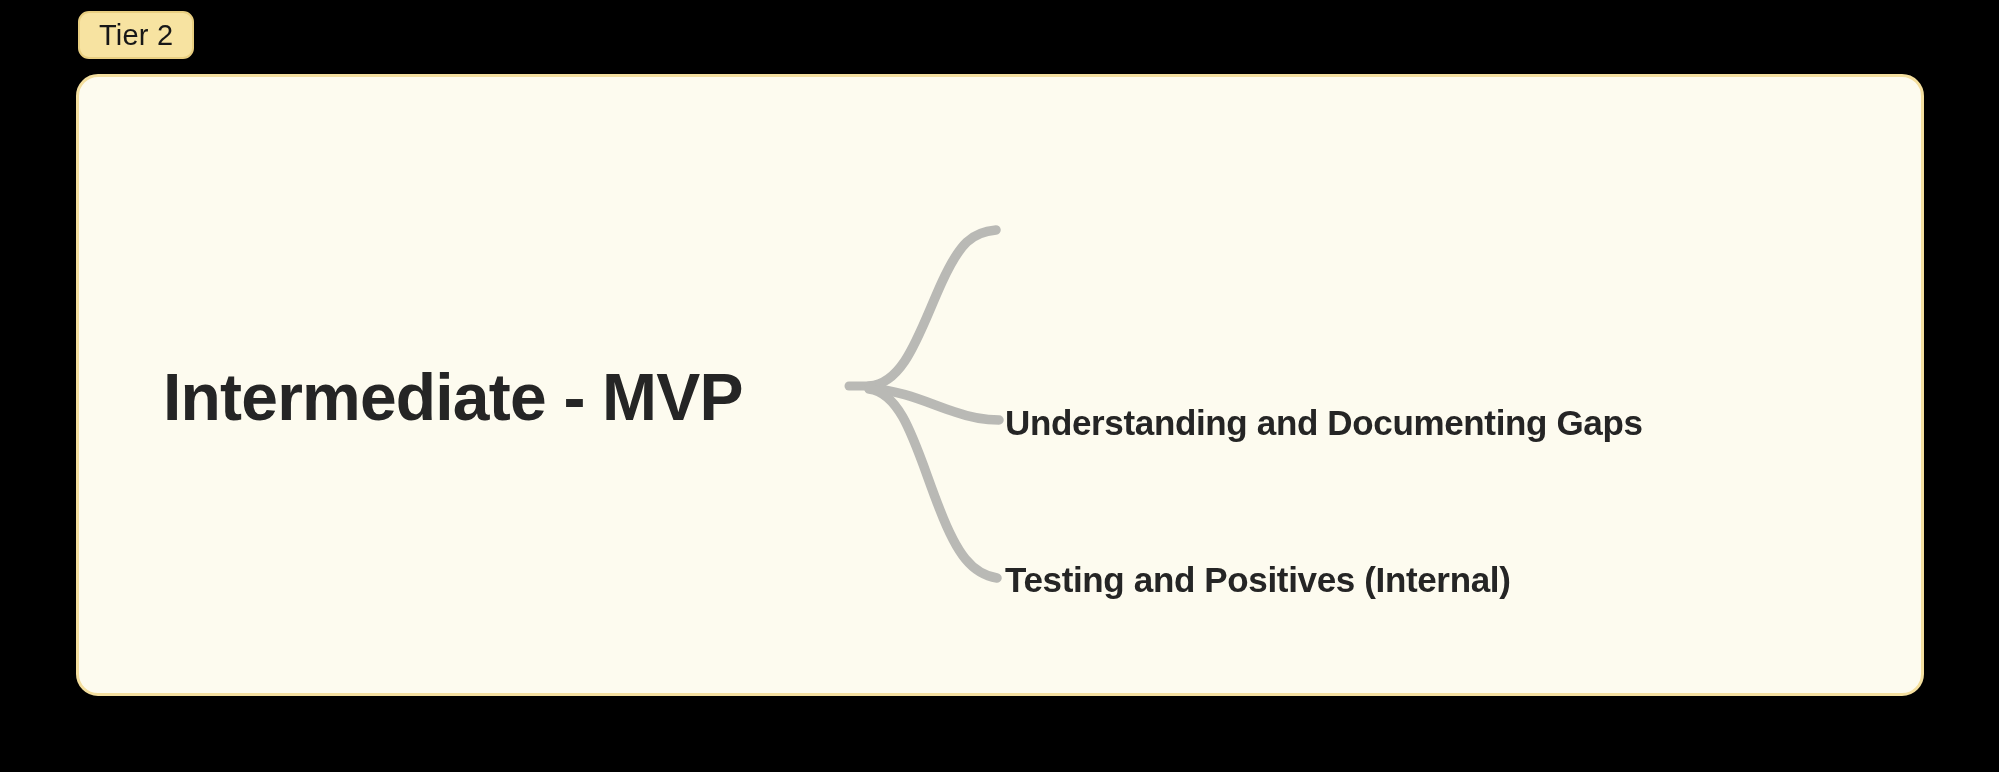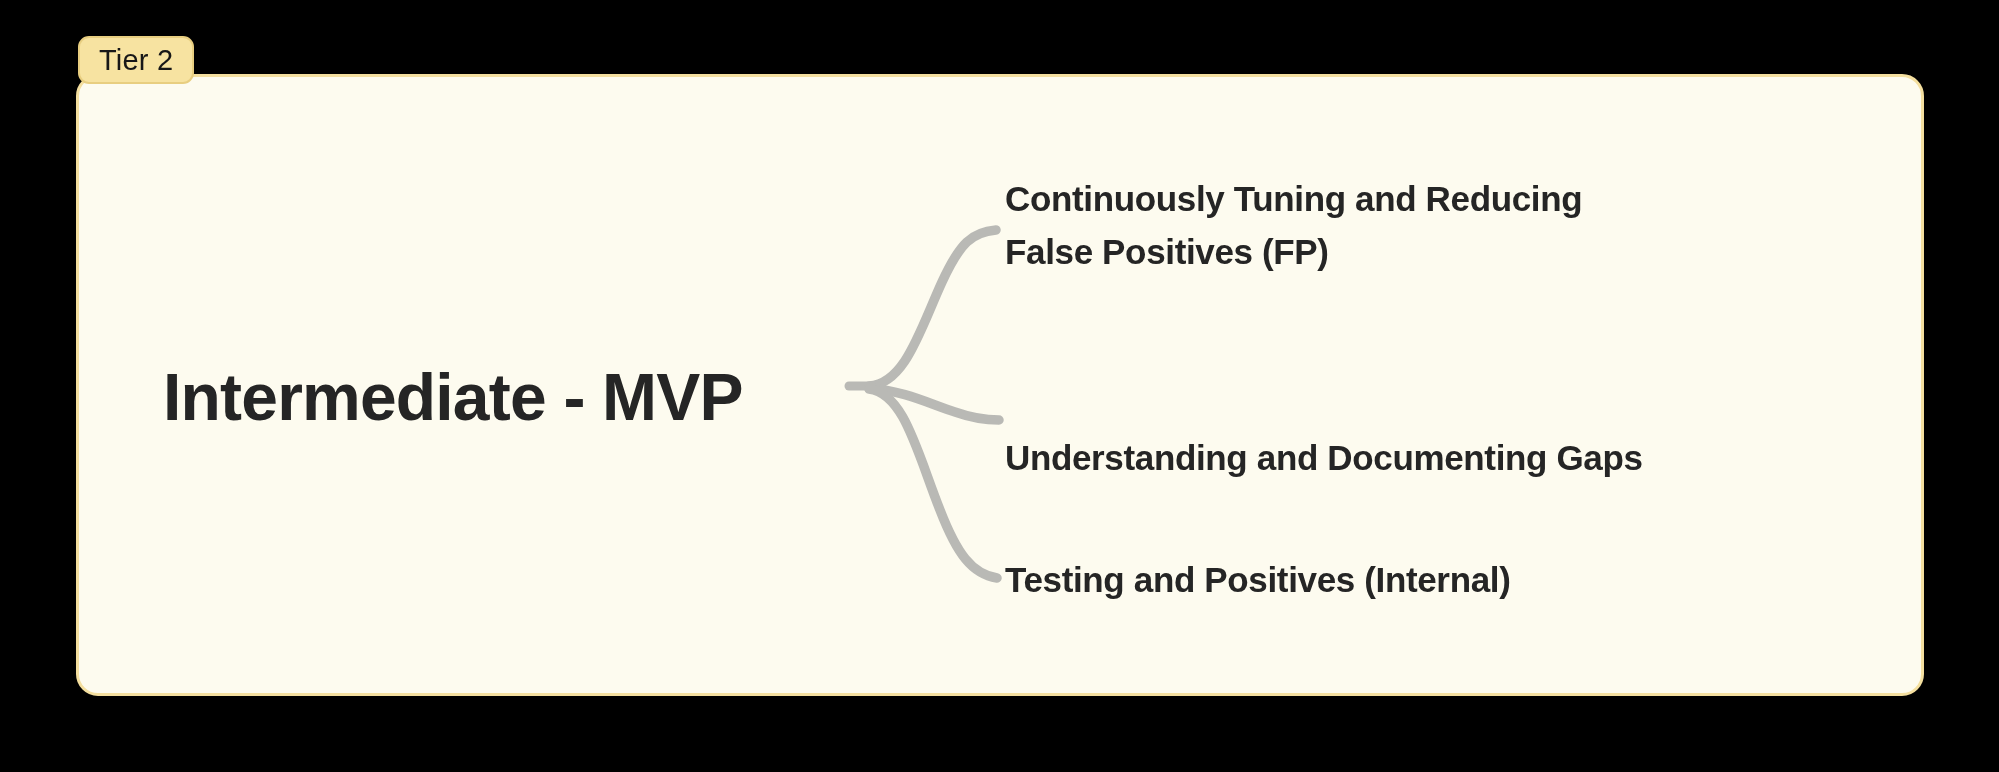--- a/index.html
+++ b/index.html
@@ -36,21 +36,20 @@
     align-items: center;
     background: #F7E3A1;
     border: 2px solid #E8CE80;
     border-radius: 11px;
     color: #171717;
     font-size: 29px;
     font-weight: 400;
     letter-spacing: 0.2px;
     line-height: 1;
     white-space: nowrap;
-    margin-top: 25px;
   }
 
   
   #mindmap-card {
     position: absolute;
     left: 76px;
     top: 74px;
     width: 1848px;
     height: 622px;
     box-sizing: border-box;
@@ -91,21 +90,21 @@
   .branch-label {
     position: absolute;
     color: #252525;
     font-size: 35px;
     font-weight: 700;
     letter-spacing: -0.35px;
     line-height: 1.52;
     white-space: pre-line;
   }
   #branch-label-0 { left: 1005px; top: 172px; width: 790px; }
-  #branch-label-1 { left: 1005px; top: 396px; width: 880px; margin-top: 35px; }
+  #branch-label-1 { left: 1005px; top: 396px; width: 880px; }
   #branch-label-2 { left: 1005px; top: 553px; width: 760px; }
 </style>
 </head>
 <body>
 
 <div id="stage">
 
   <div id="mindmap-card"></div>
 
   <div id="tier-badge">
@@ -126,20 +125,18 @@
 
     <path d="M 869 389
              C 904 393 917 452 940 510
              C 957 554 972 574 997 578" fill="none" stroke="#B9B9B5" stroke-width="9.5" stroke-linecap="round"></path>
   </svg>
 
   <div id="root-node">
     <span>Intermediate - MVP</span>
   </div>
 
-  <div class="branch-label" id="branch-label-0">Continuously Tuning and Reducing
-False Positives (FP)</div>
 
   <div class="branch-label" id="branch-label-1">Understanding and Documenting Gaps</div>
 
   <div class="branch-label" id="branch-label-2">Testing and Positives (Internal)</div>
 
 </div>
 
 </body></html>

